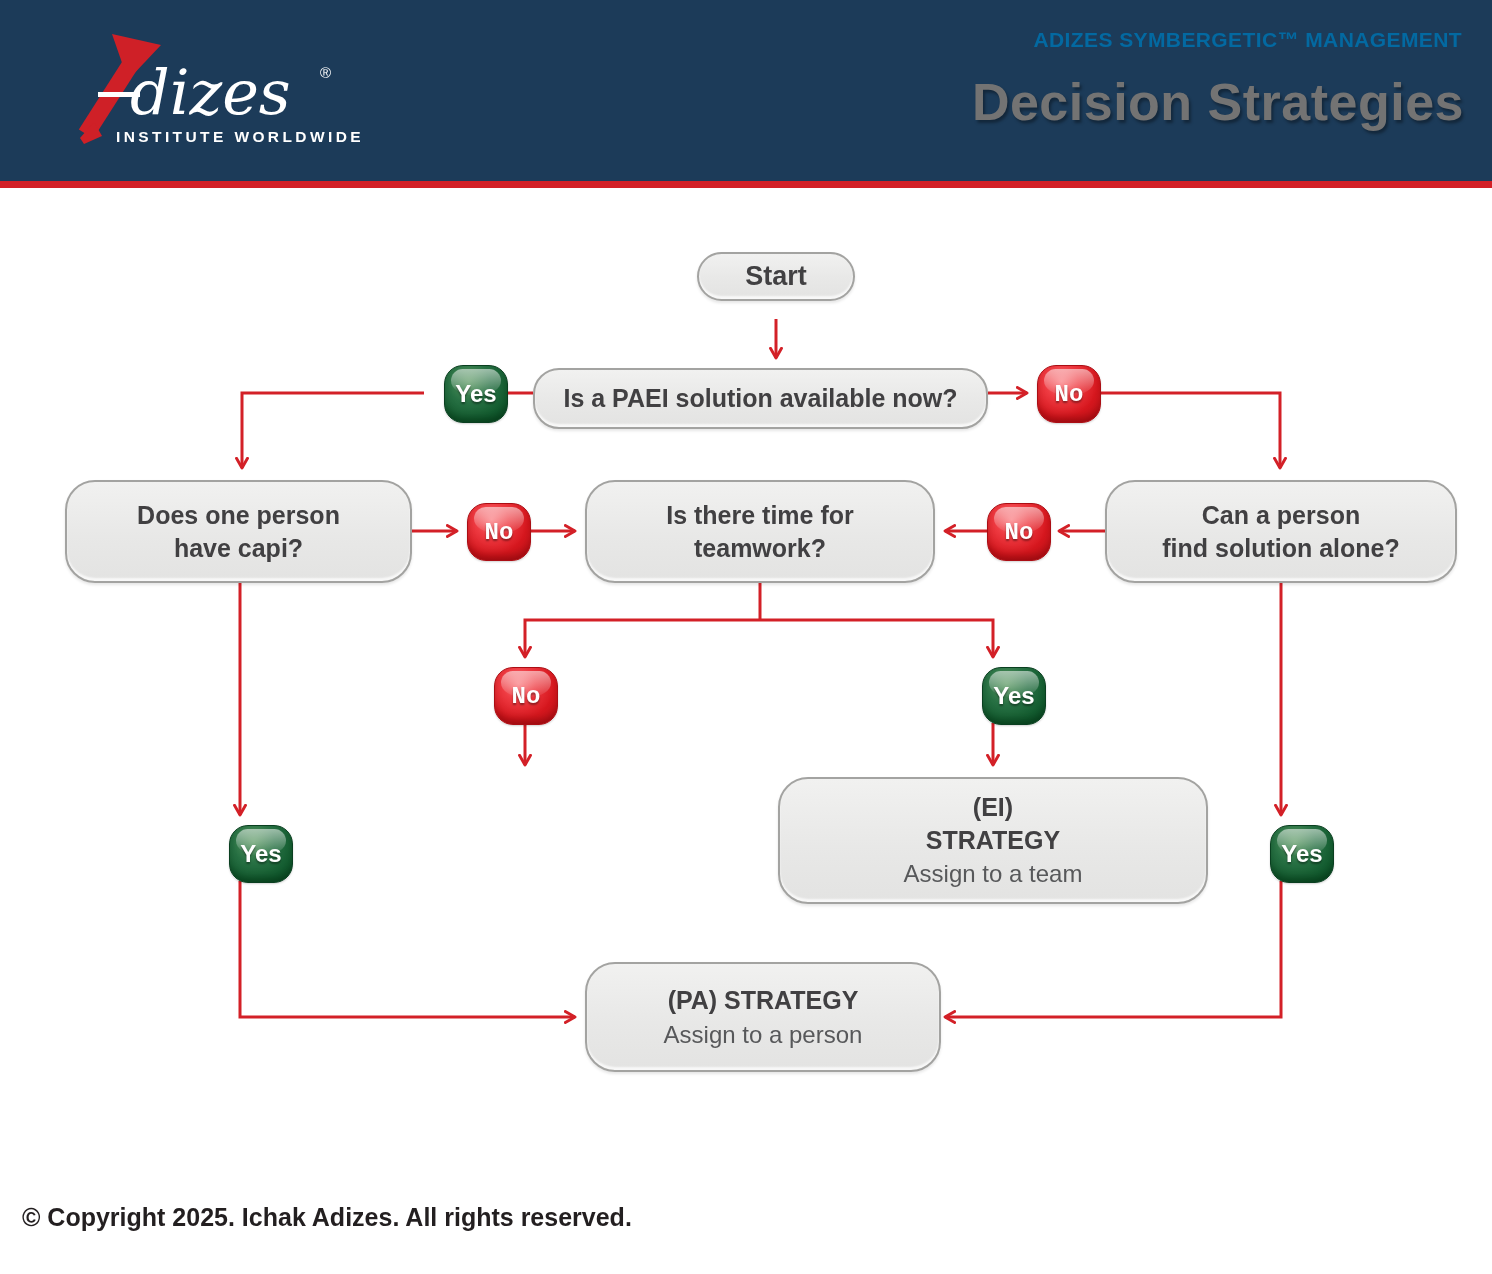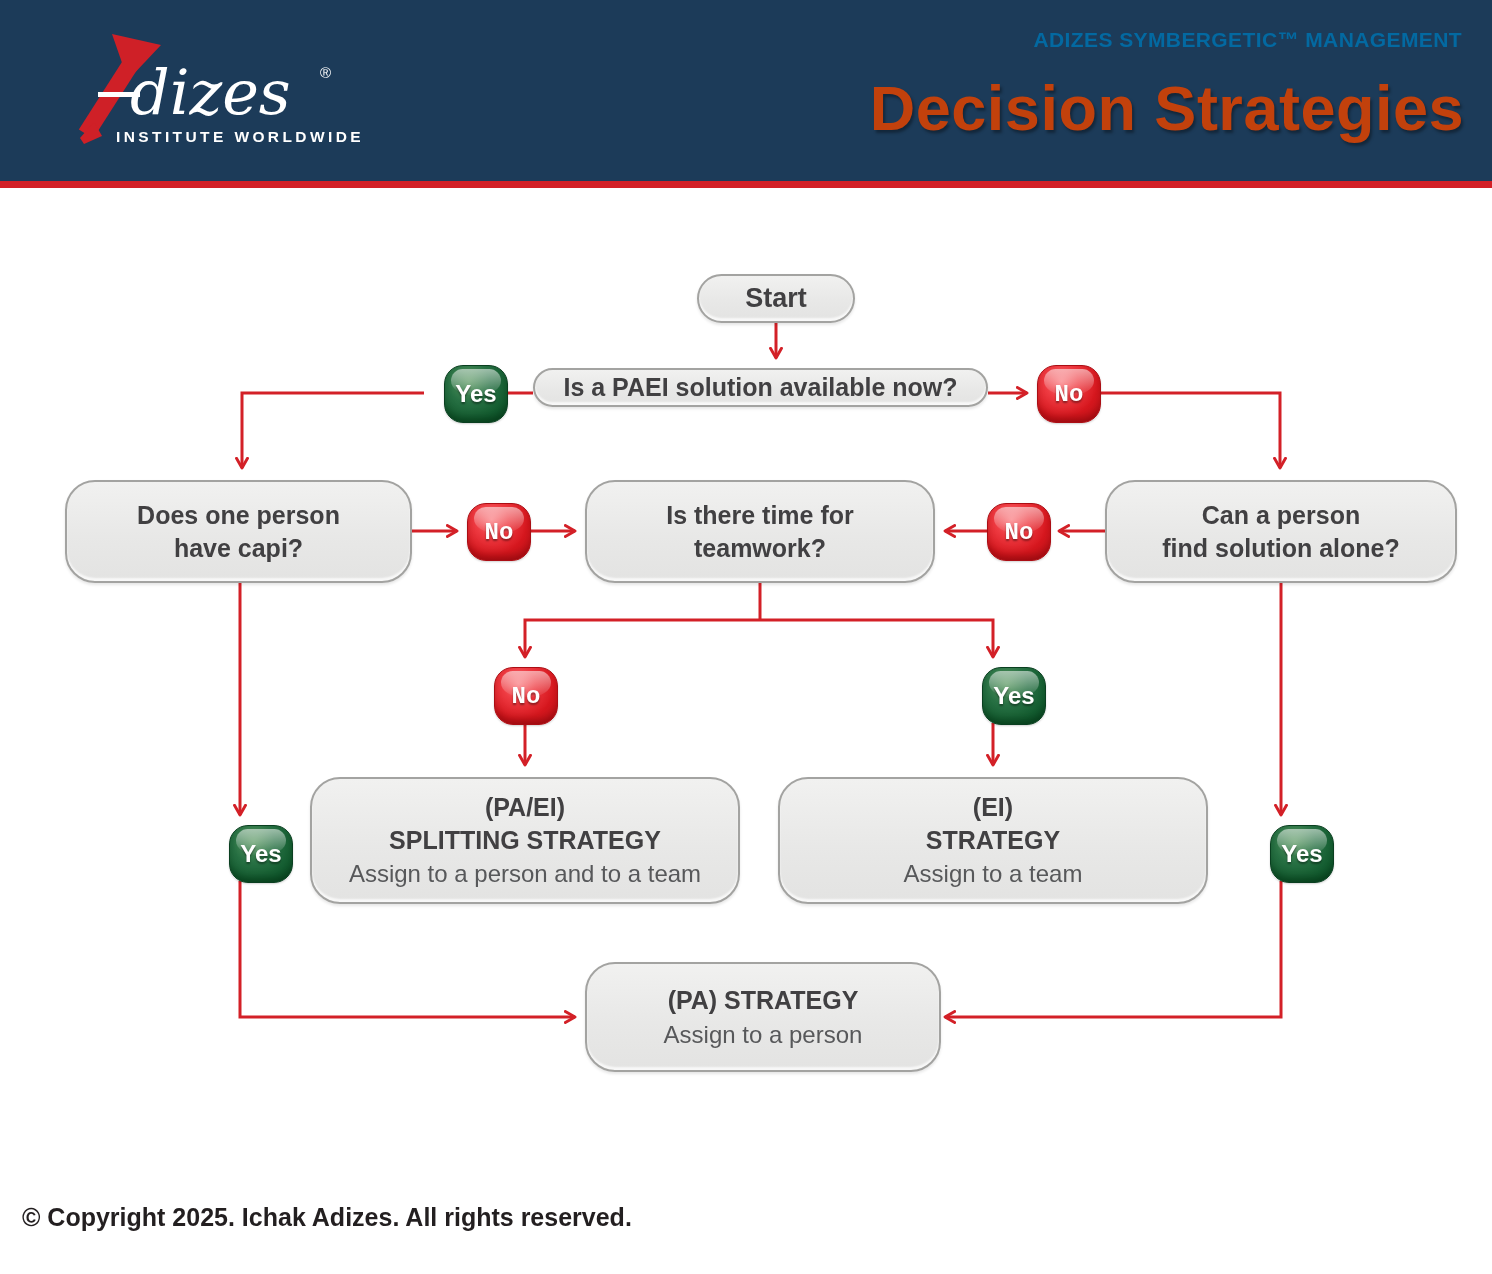--- a/index.html
+++ b/index.html
@@ -9,22 +9,22 @@
   }
 
   
   .header-bar { position:absolute; left:0; top:0; width:1492px; height:181px; background:#1c3b59; }
   .header-stripe { position:absolute; left:0; top:181px; width:1492px; height:7px; background:#d32027; }
   .eyebrow {
     position:absolute; top:28px; right:30px; color:#0369a1;
     font-size:21px; font-weight:bold; letter-spacing:0.4px; white-space:nowrap;
   }
   .main-title {
-    position:absolute; top:72px; right:28px; color:#c2410c;
-    font-size:63px; font-weight:bold; letter-spacing:0.5px; white-space:nowrap;
+    position:absolute; top:72px; right:28px; color:#737373;
+    font-size:52px; font-weight:bold; letter-spacing:0.5px; white-space:nowrap;
     text-shadow:2px 3px 3px rgba(0,0,0,0.35);
   }
   .logo { position:absolute; left:68px; top:26px; width:320px; height:125px; }
 
   
   .node {
     position:absolute; box-sizing:border-box;
     background:linear-gradient(180deg,#f1f1f0 0%, #e8e8e7 55%, #e3e3e2 100%);
     border:2px solid #a3a3a1; border-radius:30px;
     display:flex; flex-direction:column; align-items:center; justify-content:center;
@@ -115,25 +115,25 @@
       <path d="M760,620 L993,620 L993,657" marker-end="url(#arr)"></path>
       <path d="M525,723 L525,765" marker-end="url(#arr)"></path>
       <path d="M993,723 L993,765" marker-end="url(#arr)"></path>
       <path d="M240,583 L240,815" marker-end="url(#arr)"></path>
       <path d="M240,881 L240,1017 L575,1017" marker-end="url(#arr)"></path>
       <path d="M1281,583 L1281,815" marker-end="url(#arr)"></path>
       <path d="M1281,881 L1281,1017 L945,1017" marker-end="url(#arr)"></path>
     </g>
   </svg>
 
-  <div class="node pill" style="left:697px; top:274px; width:158px; height:49px;">
+  <div class="node pill" style="left:697px; top:252px; width:158px; height:49px;">
     <div class="q" style="font-size:27px;">Start</div>
   </div>
 
-  <div class="node pill" style="left:533px; top:368px; width:455px; height:39px;">
+  <div class="node pill" style="left:533px; top:368px; width:455px; height:61px;">
     <div class="q">Is a PAEI solution available now?</div>
   </div>
 
   <div class="node" style="left:65px; top:480px; width:347px; height:103px;">
     <div class="q">
       <span>Does one person</span><br>
       <span>have capi?</span>
     </div>
   </div>
 
@@ -144,27 +144,20 @@
     </div>
   </div>
 
   <div class="node" style="left:1105px; top:480px; width:352px; height:103px;">
     <div class="q">
       <span>Can a person</span><br>
       <span>find solution alone?</span>
     </div>
   </div>
 
-  <div class="node" style="left:310px; top:777px; width:430px; height:127px;">
-    <div class="q">
-      <span>(PA/EI)</span><br>
-      <span>SPLITTING STRATEGY</span>
-    </div>
-    <div class="desc">Assign to a person and to a team</div>
-  </div>
 
   <div class="node" style="left:778px; top:777px; width:430px; height:127px;">
     <div class="q">
       <span>(EI)</span><br>
       <span>STRATEGY</span>
     </div>
     <div class="desc">Assign to a team</div>
   </div>
 
   <div class="node" style="left:585px; top:962px; width:356px; height:110px;">

